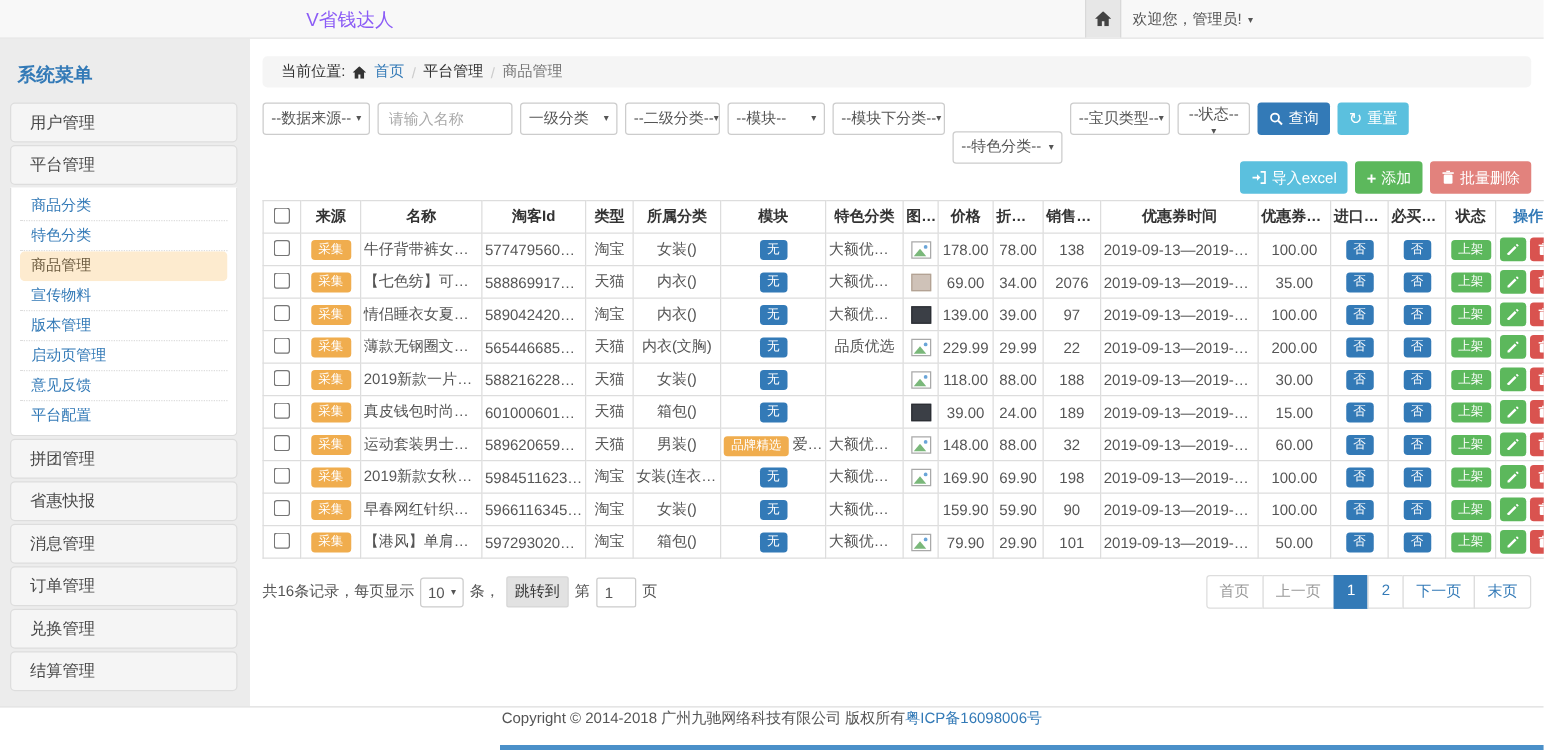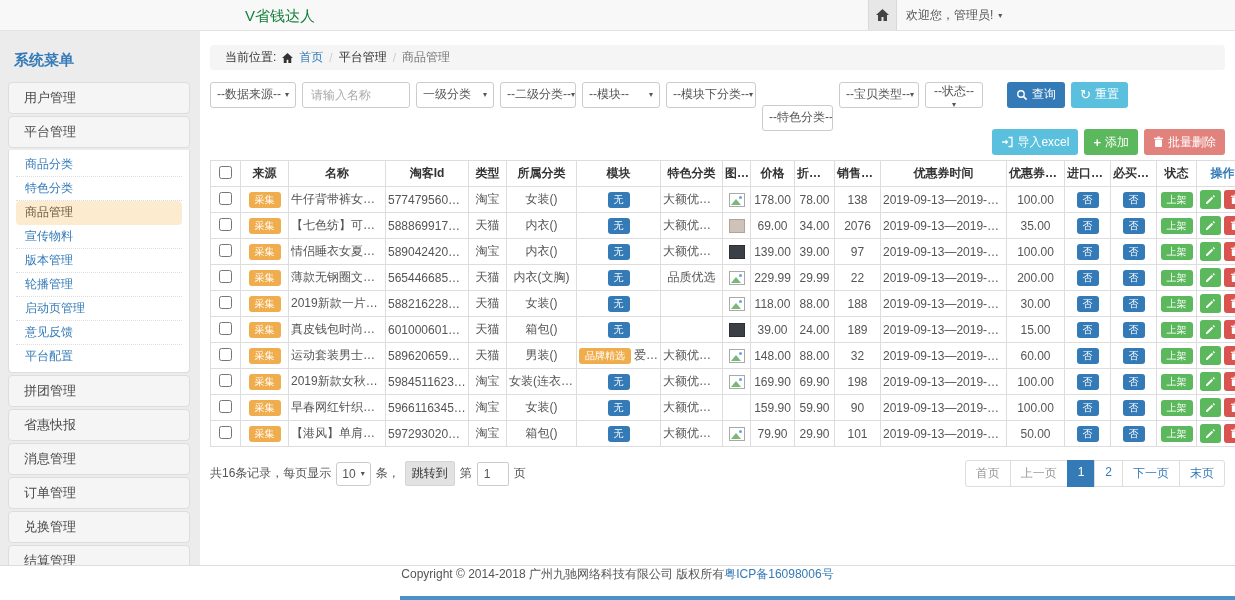--- a/index.html
+++ b/index.html
@@ -4,21 +4,21 @@
 <style>
   * { box-sizing: border-box; margin: 0; padding: 0; }
   html,body { width:1235px; height:600px; }
   body {
     font-family: "Liberation Sans", "DejaVu Sans", sans-serif;
     background:#fff; position:relative; overflow:hidden; font-size:12px; color:#555;
   }
   
   .topbar { position:absolute; top:0; left:0; right:0; height:31px;
     background:#f8f8f8; border-bottom:1px solid #e3e3e3; }
-  .app-title { position:absolute; left:245px; top:7px; font-size:15px; color:#15803d; }
+  .app-title { position:absolute; left:245px; top:7px; font-size:15px; color:#8b5cf6; }
   .home-box { position:absolute; left:868px; top:0; width:29px; height:30px;
     background:#e7e7e7; border-left:1px solid #d9d9d9; border-right:1px solid #d9d9d9;
     display:flex; align-items:center; justify-content:center; cursor:pointer; }
   .welcome { position:absolute; left:906px; top:0; height:30px; display:flex;
     align-items:center; gap:5px; font-size:12px; color:#555; cursor:pointer; }
   .caret { font-size:8px; color:#555; }
   
   .left-rail { position:absolute; left:0; top:31px; width:200px; height:534px; background:#ececec; }
   .sidebar { position:absolute; left:8px; top:12px; width:182px; }
   .sidebar-title { color:#337ab7; font-weight:bold; font-size:15px; padding:8px 6px 12px 6px; }
@@ -42,21 +42,21 @@
   .slot { display:contents; }
   .sel { height:26px; border:1px solid #ccc; border-radius:3px; background:#fff;
     display:flex; align-items:center; justify-content:space-between; padding:0 6px;
     font-size:12px; color:#555; cursor:pointer; flex:none; white-space:nowrap; overflow:hidden; }
   .text-input { height:26px; width:108px; border:1px solid #ccc; border-radius:3px;
     padding:0 8px; font-size:12px; color:#555; flex:none; }
   .text-input::placeholder { color:#aaa; }
   .btn { height:26px; border:none; border-radius:3px; color:#fff; font-size:12px;
     padding:0 9px; display:inline-flex; align-items:center; gap:4px; cursor:pointer;
     font-family:inherit; flex:none; }
-  .btn-primary { background:#337ab7;margin-left:18px; }
+  .btn-primary { background:#337ab7; }
   .btn-info { background:#5bc0de; }
   .btn-success { background:#5cb85c; }
   .btn-danger-soft { background:#e2827d; }
   .refresh-glyph { font-size:13px; line-height:1; }
   .plus-glyph { font-size:13px; font-weight:bold; line-height:1; }
   .actions { display:flex; justify-content:flex-end; gap:6px; margin-top:21px; }
   
   table { width:1015px; border-collapse:collapse; table-layout:fixed; margin-top:5px;
     font-size:12px; color:#555; background:#fff; }
   th, td { border:1px solid #ddd; text-align:center; padding:3px 2px; height:26px;
@@ -126,21 +126,20 @@
     <div class="sidebar-title">系统菜单</div>
     <nav id="sidebar-menu">
         <div class="group-header">用户管理</div>
         <div class="group-header">平台管理</div>
         <div class="submenu">
           <div class="submenu-item">商品分类</div>
           <div class="submenu-item">特色分类</div>
           <div class="submenu-item active">商品管理</div>
           <div class="submenu-item">宣传物料</div>
           <div class="submenu-item">版本管理</div>
-          <div class="submenu-item">轮播管理</div>
           <div class="submenu-item">启动页管理</div>
           <div class="submenu-item">意见反馈</div>
           <div class="submenu-item">平台配置</div>
         </div>
         <div class="group-header">拼团管理</div>
         <div class="group-header">省惠快报</div>
         <div class="group-header">消息管理</div>
         <div class="group-header">订单管理</div>
         <div class="group-header">兑换管理</div>
         <div class="group-header">结算管理</div>
@@ -173,21 +172,21 @@
           <span class="caret">▾</span>
         </div><div class="sel" style="width: 76px;">
           <span class="sel-label">--二级分类--</span>
           <span class="caret">▾</span>
         </div><div class="sel" style="width: 78px;">
           <span class="sel-label">--模块--</span>
           <span class="caret">▾</span>
         </div><div class="sel" style="width: 90px;">
           <span class="sel-label">--模块下分类--</span>
           <span class="caret">▾</span>
-        </div><div class="sel" style="width: 71px; margin-top: 46px;">
+        </div><div class="sel" style="width: 88px; margin-top: 46px;">
           <span class="sel-label">--特色分类--</span>
           <span class="caret">▾</span>
         </div><div class="sel" style="width: 80px;">
           <span class="sel-label">--宝贝类型--</span>
           <span class="caret">▾</span>
         </div><div class="sel" style="width: 58px; flex-direction: column;">
           <span class="sel-label">--状态--</span>
           <span class="caret">▾</span>
         </div></span>
     <button class="btn btn-primary">

